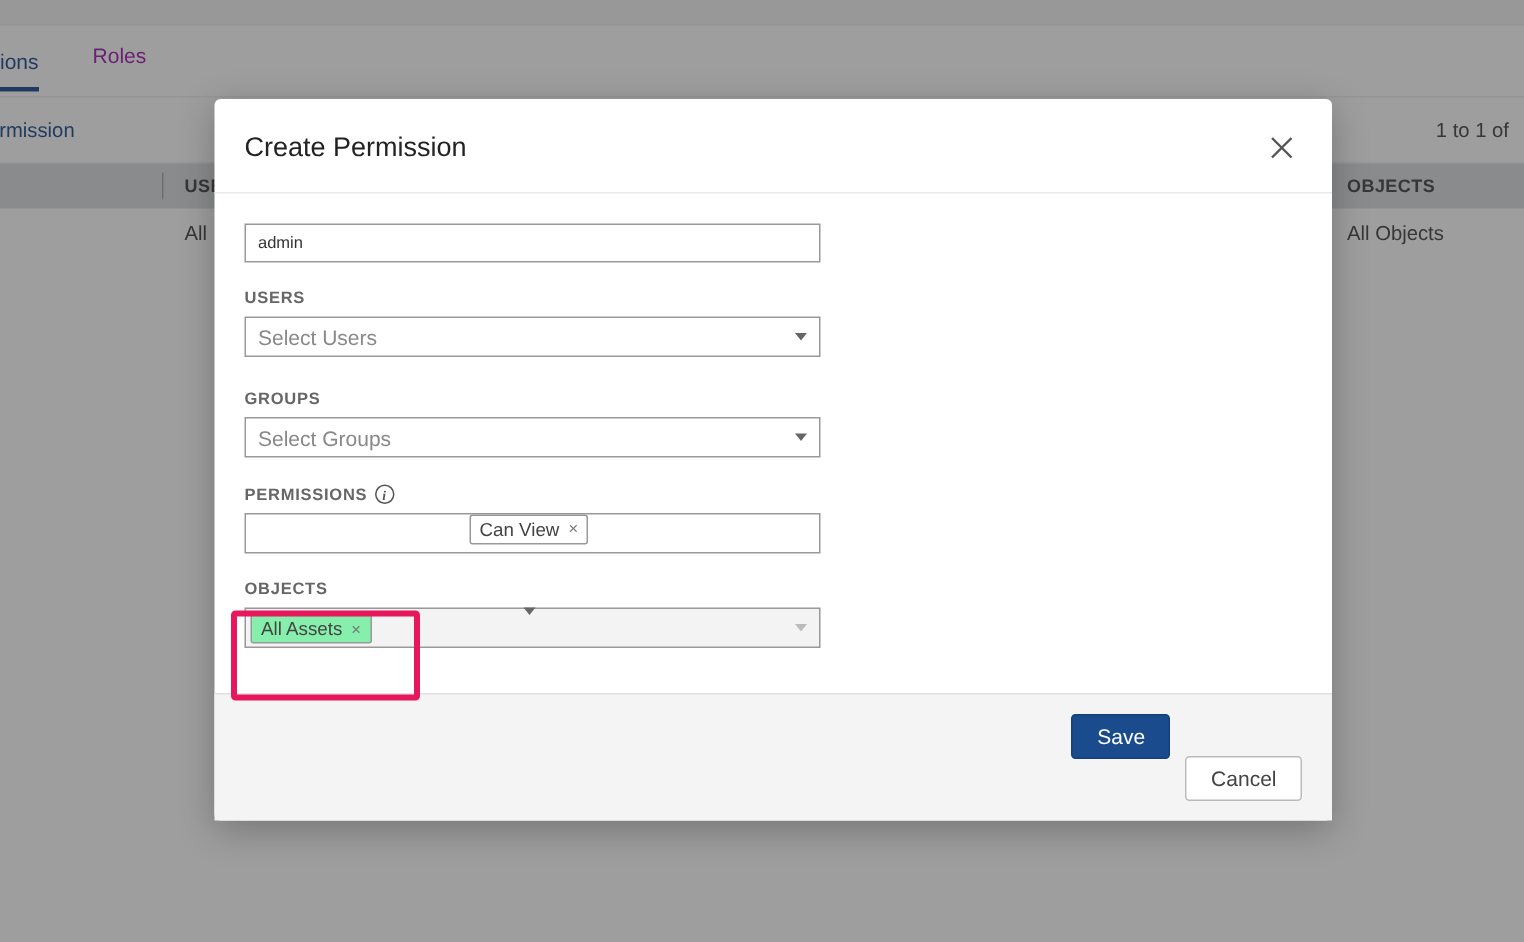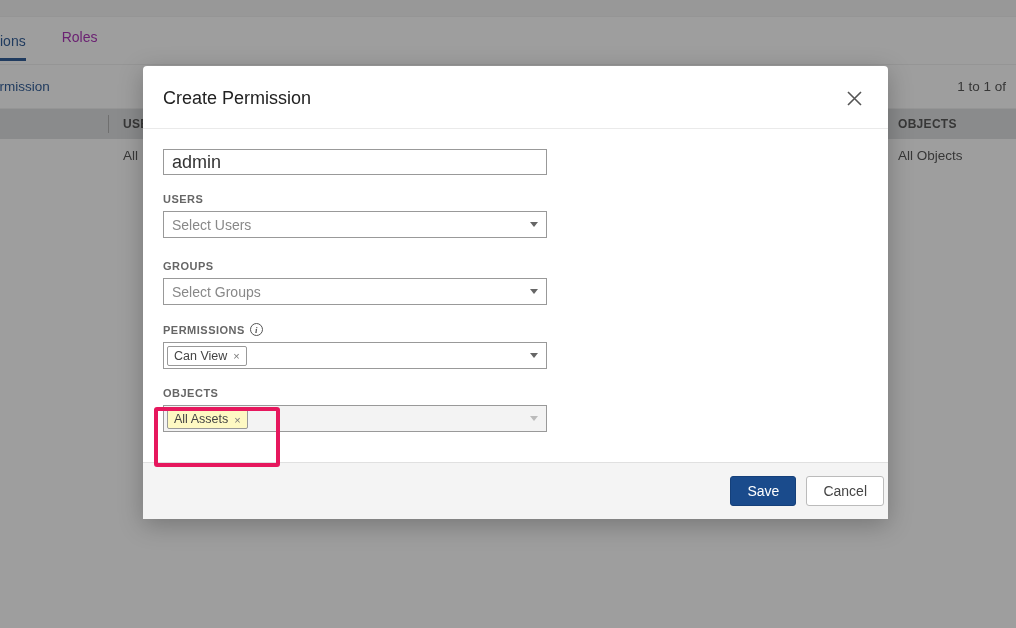--- a/index.html
+++ b/index.html
@@ -22,32 +22,32 @@
   .backdrop { position: absolute; inset: 0; background: rgba(40,40,40,.45); }
 
   
   .modal { position: absolute; left: 143px; top: 66px; width: 745px; background: #fff; border-radius: 4px; box-shadow: 0 6px 24px rgba(0,0,0,.25); }
   .modal-header { display: flex; justify-content: space-between; align-items: center; padding: 18px 20px 16px 20px; border-bottom: 1px solid #eaeaea; }
   .modal-title { font-size: 18px; font-weight: 400; color: #222; font-family: "Segoe UI", Arial, sans-serif; }
   .close-x { font-size: 20px; color: #555; cursor: pointer; background:none; border:none; width:28px; height:28px; display:flex; align-items:center; justify-content:center; }
   .modal-body { padding: 20px 20px 30px 20px; }
   .field { margin-bottom: 18px; }
   .flabel { font-size: 11px; letter-spacing: .5px; color: #666; font-weight: 600; margin-bottom: 6px; display:flex; align-items:center; gap:5px;}
-  .textin { width: 384px; height: 26px; border: 1px solid #999; border-radius: 0; padding: 0 8px; font-size: 18px; color: #333; }
+  .textin { width: 384px; height: 26px; border: 1px solid #999; border-radius: 0; padding: 0 8px; font-size: 11px; color: #333; }
   .selectlike { width: 384px; height: 27px; border: 1px solid #999; display: flex; align-items: center; justify-content: space-between; padding: 0 8px; font-size: 14px; color: #888; background:#fff; cursor:pointer;gap:42px;}
   .selectlike.disabled { background:#f3f3f3; color:#888;}
   .chev { width:0; height:0; border-left:4px solid transparent; border-right:4px solid transparent; border-top:5px solid #666; }
   .tag { display:inline-flex; align-items:center; gap:6px; border:1px solid #999; border-radius:2px; padding: 2px 6px; font-size:12.5px; color:#444; background:#fff;}
   .tag .x { font-size:11px; color:#777; }
   .info-icon { display:inline-flex; width:13px; height:13px; border:1.2px solid #555; border-radius:50%; align-items:center; justify-content:center; font-size:9px; color:#555; font-style: italic; font-family: Georgia, serif; font-weight:bold;}
   .hl-red { position:absolute; border:4px solid #e6175d; border-radius:3px; pointer-events:none; }
-  .modal-footer { background: #f4f4f4; padding: 13px 4px; display:flex; justify-content:flex-end; gap:10px; border-top:1px solid #e0e0e0;}
+  .modal-footer { background: #f4f4f4; padding: 13px 20px; display:flex; justify-content:flex-end; gap:10px; border-top:1px solid #e0e0e0;}
   .btn { height: 30px; padding: 0 16px; font-size: 14px; border-radius: 3px; cursor:pointer; }
   .btn-primary { background:#1a4b8c; color:#fff; border:1px solid #15407a; }
-  .btn-secondary { background:#fff; color:#444; border:1px solid #bbb; }
+  .btn-secondary { background:#fff; color:#444; border:1px solid #bbb;margin-top:28px; }
 </style>
 </head>
 <body>
 
 <div class="bg-page">
   <div class="bg-topbar"></div>
   <div class="bg-tabs">
     <span class="bg-tab active" style="margin-left:-14px;">ssions</span>
     <span class="bg-tab">Roles</span>
   </div>
@@ -98,33 +98,33 @@
         <span>Select Groups</span>
         <span class="chev"></span>
       </div>
     </div>
 
     <div class="field">
       <div class="flabel">
         <span>PERMISSIONS</span>
         <span class="info-icon">i</span>
       </div>
-      <div class="selectlike" style="color:#444; padding:0 8px 0 3px;">
+      <div class="selectlike" style="color:#444; padding:0 8px 0 3px;flex-direction:column;">
         <span class="tag">
           <span>Can View</span>
           <span class="x">×</span>
         </span>
         <span class="chev"></span>
       </div>
     </div>
 
     <div class="field" style="margin-bottom:0;">
       <div class="flabel">OBJECTS</div>
       <div class="selectlike disabled" style="color:#444; padding:0 8px 0 3px;">
-        <span class="tag" style="background:#fef9c3;align-items:flex-end;">
+        <span class="tag" style="background:#86efac;align-items:flex-end;">
           <span>All Assets</span>
           <span class="x">×</span>
         </span>
         <span class="chev" style="border-top-color:#bbb;"></span>
       </div>
     </div>
 
     <div class="hl-red" style="left:11px; top:278px; width:126px; height:60px;"></div>
   </div>
 

